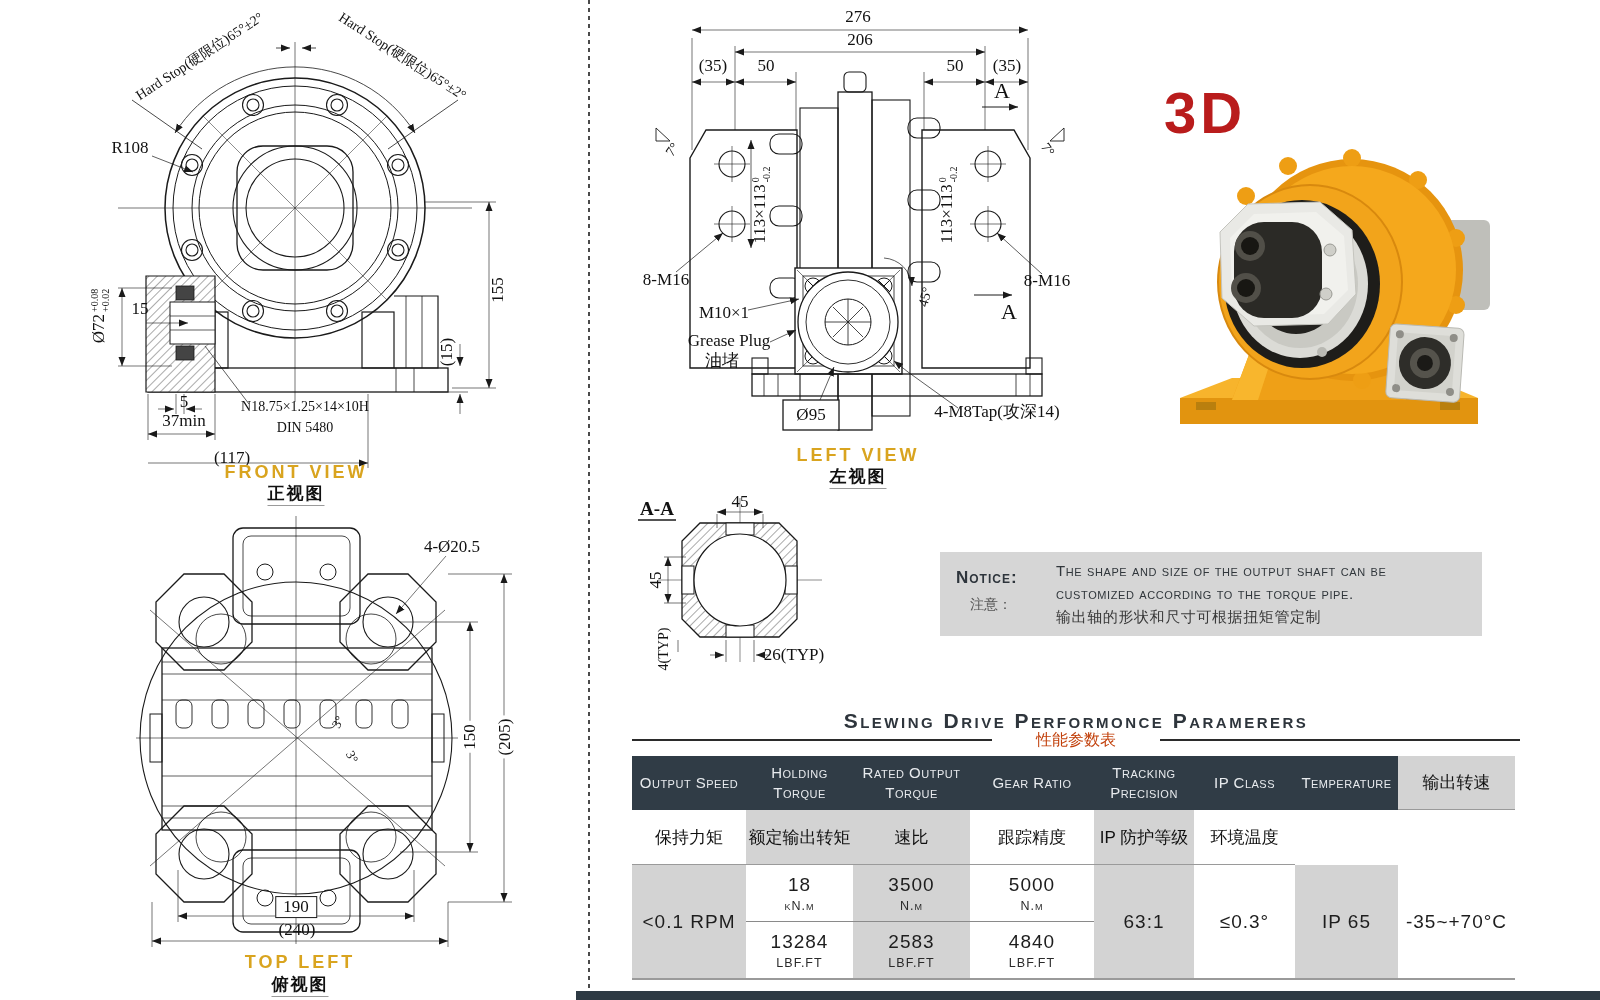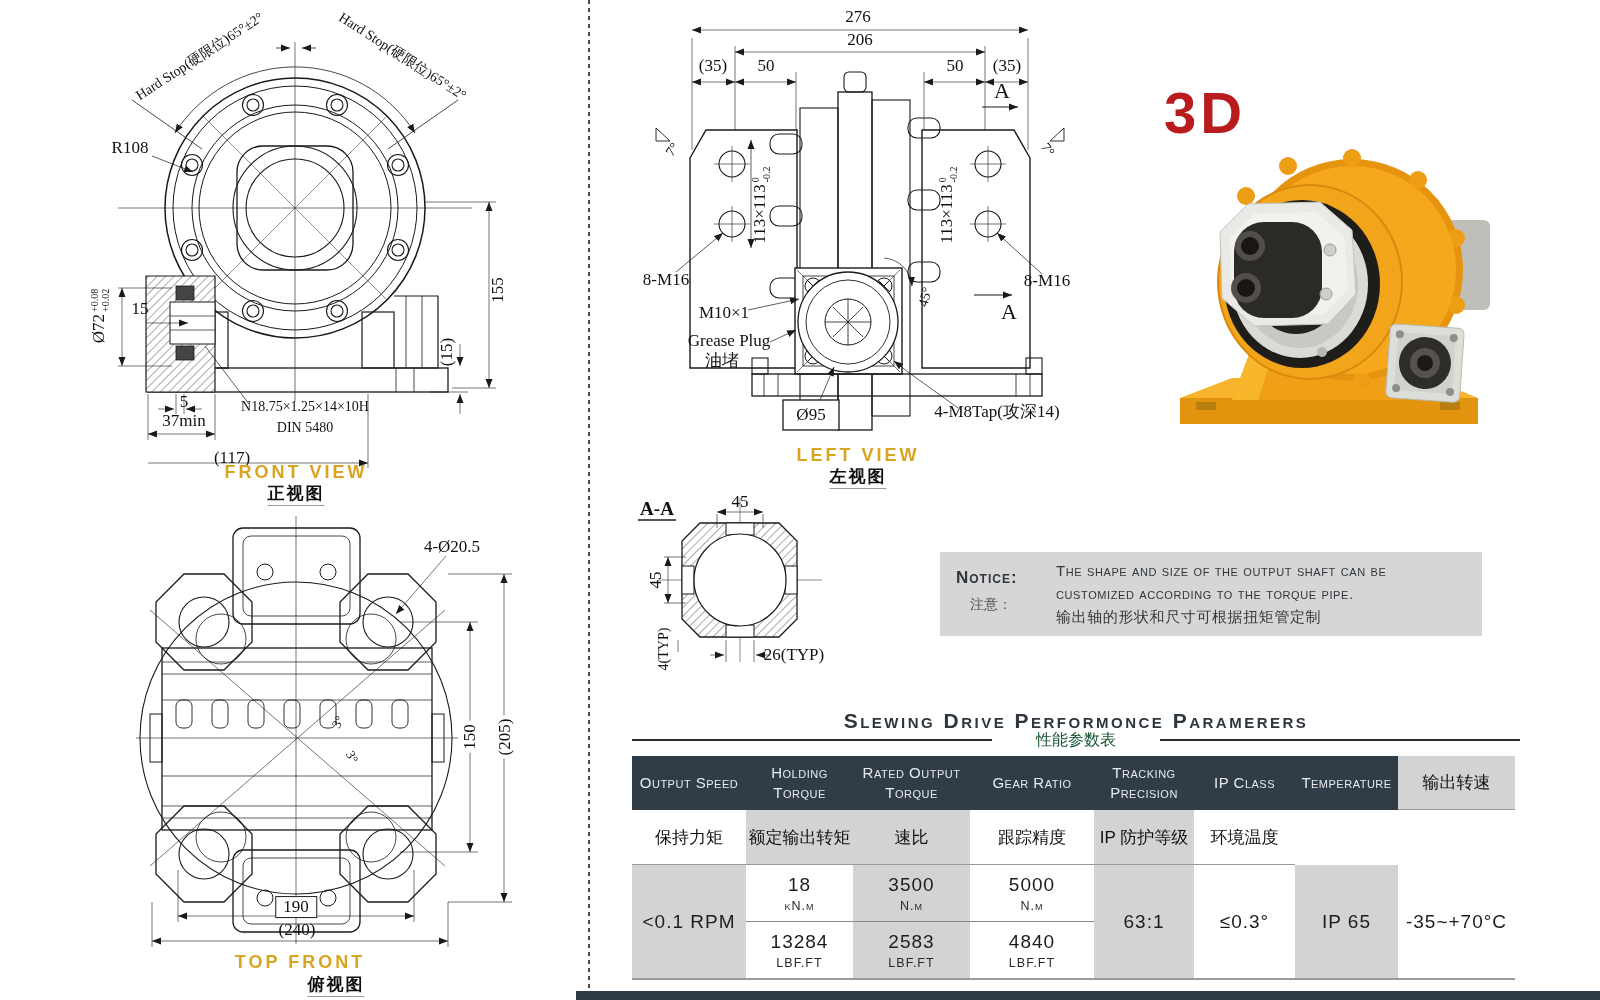--- a/index.html
+++ b/index.html
@@ -30,21 +30,21 @@
               font-size:17px;color:#2E353C;letter-spacing:1px;}
   .notice .nz{position:absolute;left:30px;top:44px;font-size:14px;color:#555;}
   .notice .nl{position:absolute;left:116px;white-space:nowrap;font-variant:small-caps;
               font-size:15px;color:#30363B;letter-spacing:.6px;}
   .notice .nl.zh2{font-variant:normal;font-size:15px;color:#3a3a3a;}
   
   .ttitle{position:absolute;left:1076px;top:721px;transform:translate(-50%,-50%);
           font-variant:small-caps;font-weight:600;font-size:21px;color:#2E353C;
           letter-spacing:2.5px;white-space:nowrap;}
   .tsub{position:absolute;left:1076px;top:740px;transform:translate(-50%,-50%);
-        font-size:16px;color:#14532d;white-space:nowrap;}
+        font-size:16px;color:#c2410c;white-space:nowrap;}
   .trule{position:absolute;top:739px;height:2px;background:#2b2b2b;}
   .ptable{position:absolute;left:632px;top:756px;display:grid;
           grid-template-columns:114px 107px 117px 124px 100px 101px 103px 117px;
           grid-template-rows:54px 55px 56px 57px;border-bottom:2px solid #9a9a9a;}
   .ptable div{display:flex;flex-direction:column;align-items:center;justify-content:center;text-align:center;}
   .th{background:#303C46;color:#E8EBEE;font-variant:small-caps;font-size:15px;
       letter-spacing:.5px;line-height:1.35;font-weight:400;}
   .zh{font-size:17px;color:#101010;border-bottom:1.5px solid #9a9a9a;}
   .g{background:#D3D3D3;} .w{background:#fff;}
   .val{font-variant:small-caps;font-size:19px;color:#1d1d1d;letter-spacing:1px;}
@@ -423,22 +423,22 @@
 <div class="vtitle" style="left:296px;top:472px;">FRONT VIEW</div>
 <div class="vtitle zh" style="left:296px;top:494px;">正视图</div>
 
 <div class="lbl" style="left:452px;top:547px;">4-Ø20.5</div>
 <div class="lbl bg" style="left:470px;top:737px;transform:translate(-50%,-50%) rotate(-90deg);">150</div>
 <div class="lbl bg" style="left:505px;top:737px;transform:translate(-50%,-50%) rotate(-90deg);">(205)</div>
 <div class="lbl xs" style="left:338px;top:722px;transform:translate(-50%,-50%) rotate(-62deg);">3°</div>
 <div class="lbl xs" style="left:352px;top:757px;transform:translate(-50%,-50%) rotate(62deg);">3°</div>
 <div class="lbl boxed" style="left:296px;top:907px;">190</div>
 <div class="lbl" style="left:297px;top:930px;">(240)</div>
-<div class="vtitle" style="left:300px;top:962px;">TOP FRONT</div>
-<div class="vtitle zh" style="left:300px;top:985px;margin-left:36px;">俯视图</div>
+<div class="vtitle" style="left:300px;top:962px;">TOP LEFT</div>
+<div class="vtitle zh" style="left:300px;top:985px;">俯视图</div>
 
 <div class="lbl" style="left:858px;top:17px;">276</div>
 <div class="lbl" style="left:860px;top:40px;">206</div>
 <div class="lbl" style="left:713px;top:66px;">(35)</div>
 <div class="lbl" style="left:766px;top:66px;">50</div>
 <div class="lbl" style="left:955px;top:66px;">50</div>
 <div class="lbl" style="left:1007px;top:66px;">(35)</div>
 <div class="lbl sm" style="left:673px;top:150px;transform:translate(-50%,-50%) rotate(-55deg);">7°</div>
 <div class="lbl sm" style="left:1047px;top:150px;transform:translate(-50%,-50%) rotate(55deg);">7°</div>
 <div class="lbl" style="left:761px;top:205px;transform:translate(-50%,-50%) rotate(-90deg);">

